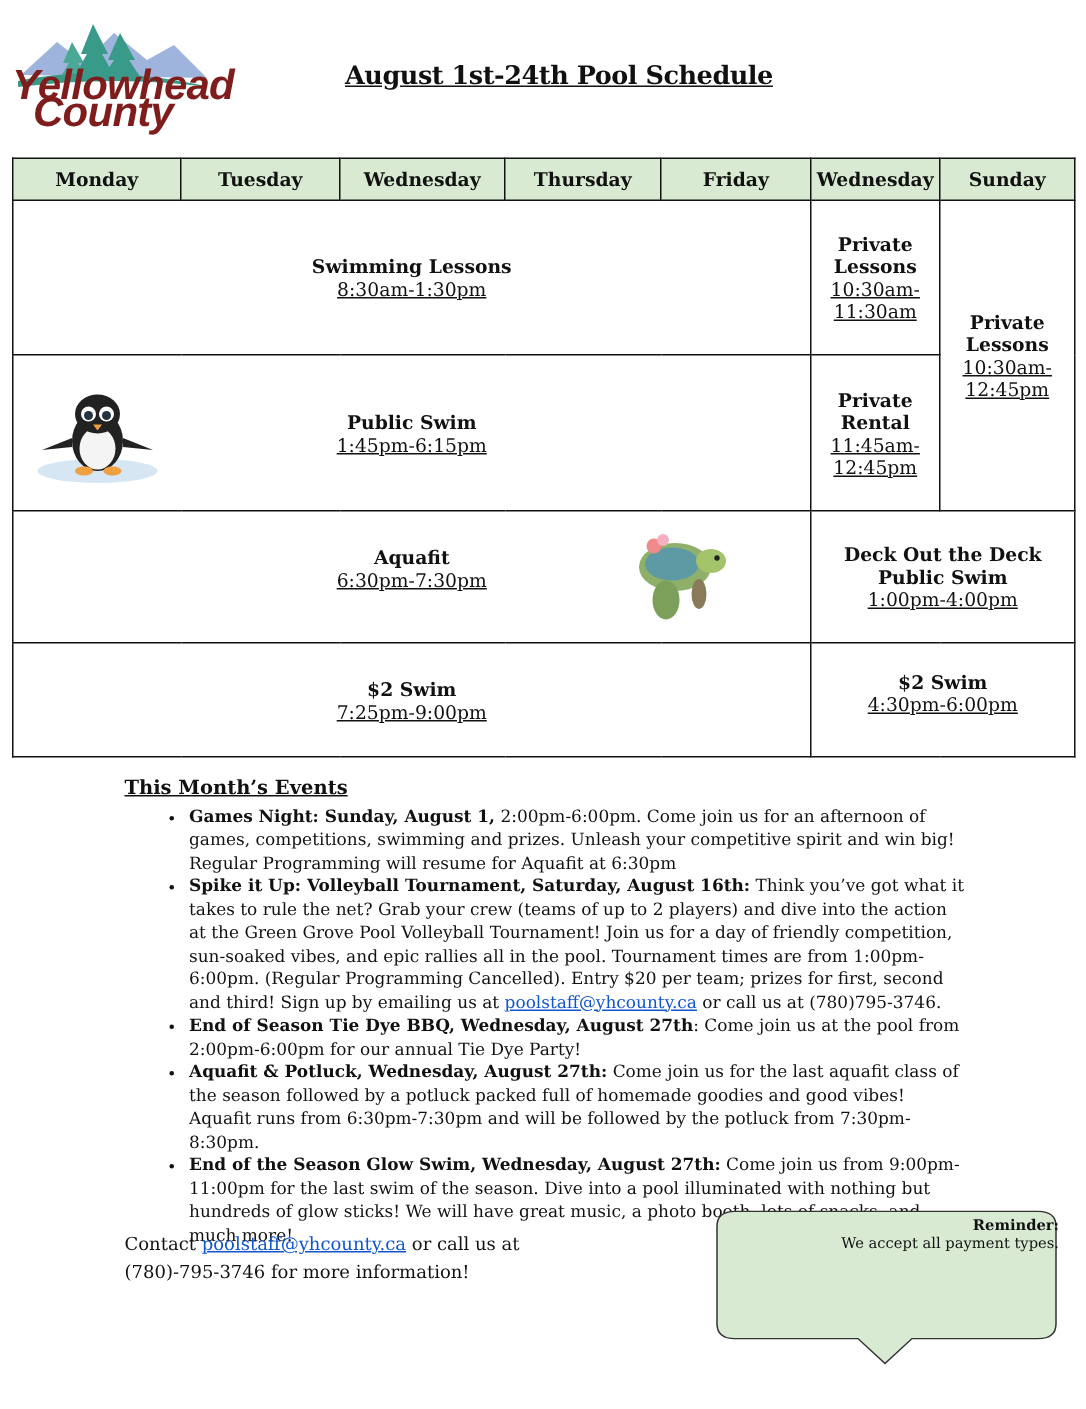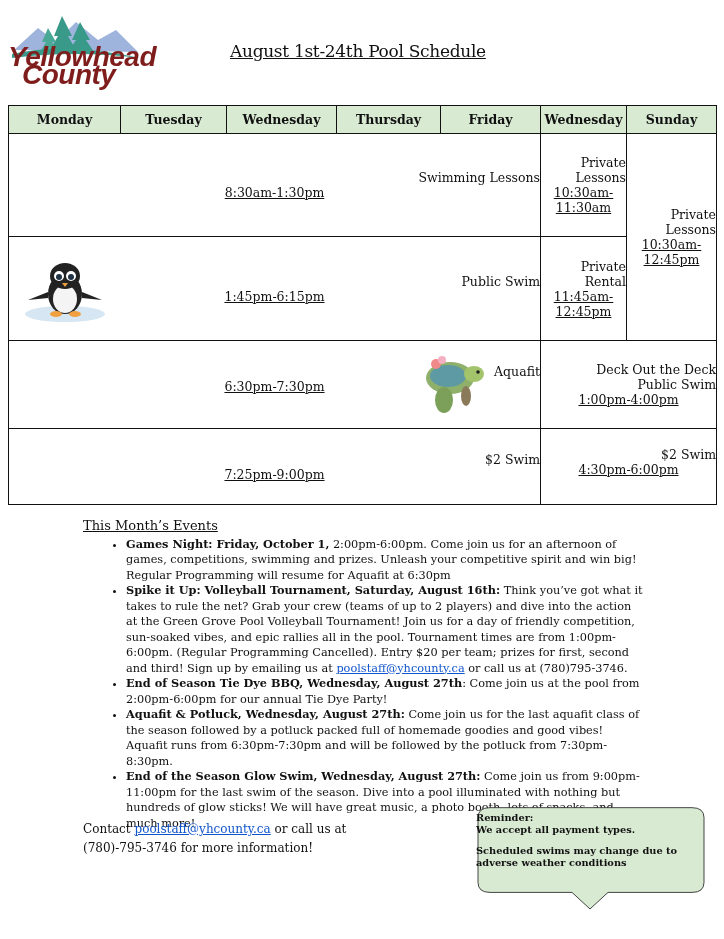--- a/index.html
+++ b/index.html
@@ -2,39 +2,39 @@
 <html><head>
 <meta charset="utf-8">
 <style>
   html, body { margin:0; padding:0; background:#ffffff; }
   body { width:724px; height:939px; position:relative; overflow:hidden;
          font-family:"DejaVu Serif", "Liberation Serif", serif; color:#111; }
   .logo { position:absolute; left:6px; top:8px; width:138px; height:88px; }
   .logo-text { position:absolute; left:8px; top:48px; font-family:Liberation Sans, sans-serif;
                font-style:italic; font-weight:bold; color:#7f1d1d; line-height:18px; font-size:28px; letter-spacing:-0.5px; }
   .logo-text .l2 { padding-left:14px; }
-  .title { position:absolute; left:230px; top:41px; font-size:17px; font-weight:normal;
+  .title { position:absolute; left:230px; top:41px; font-size:17px; font-weight:bold;
            text-decoration:underline; letter-spacing:-0.3px;text-align:right; }
   table.sched { position:absolute; left:8px; top:105px; width:708px; border-collapse:collapse;
                 table-layout:fixed; font-size:12.5px; }
   table.sched td, table.sched th { border:1.3px solid #111; text-align:center; vertical-align:middle; padding:0; line-height:15px; }
   table.sched th { background:#d9ead3; font-weight:bold; height:27px; font-size:12.5px;margin-top:24px; }
-  .b { font-weight:normal; display:block;text-align:right; }
+  .b { font-weight:bold; display:block; }
   .t { display:block;text-decoration:underline; }
   .penguin { position:absolute; left:20px; top:254px; width:90px; height:70px; }
   .turtle { position:absolute; left:420px; top:348px; width:68px; height:70px; }
   .events { position:absolute; left:83px; top:518px; width:560px; font-size:11.3px; line-height:15.5px; }
-  .events h3 { margin:0 0 3px 0; font-size:13px; font-weight:normal; text-decoration:underline; }
+  .events h3 { margin:0 0 3px 0; font-size:13px; font-weight:bold; text-decoration:underline; }
   .events ul { margin:0; padding-left:43px; }
   .events li { margin:0; }
   .events a { color:#1155cc; text-decoration:underline; }
   .contact { position:absolute; left:83px; top:820px; font-size:12px; line-height:19px; width:300px; }
   .contact a { color:#1155cc; text-decoration:underline; }
   .bubble { position:absolute; left:476px; top:806px; width:230px; height:108px; }
-  .bubble-text { position:absolute; left:476px; top:812px; width:230px; text-align:left; font-size:9.8px; line-height:11.5px;font-weight:bold; }
+  .bubble-text { position:absolute; left:476px; top:812px; width:230px; text-align:right; font-size:9.8px; line-height:11.5px; }
   .bubble-text p { margin:0 0 10px 0; }
 </style>
 </head>
 <body>
 
 <svg class="logo" viewBox="0 0 138 88">
   <polygon points="8,42 32,20 50,34 70,14 92,32 110,22 132,44" fill="#9fb4dc"></polygon>
   <polygon points="56,8 48,28 52,28 44,42 70,42 62,28 66,28" fill="#3a9a8a"></polygon>
   <polygon points="74,14 66,32 70,32 62,44 88,44 80,32 84,32" fill="#3a9a8a"></polygon>
   <polygon points="42,20 36,34 40,34 34,44 52,44 46,34 50,34" fill="#4aa896"></polygon>
@@ -146,32 +146,31 @@
   <circle cx="58" cy="24" r="1.8" fill="#222"></circle>
   <ellipse cx="24" cy="52" rx="9" ry="13" fill="#7ca05a"></ellipse>
   <ellipse cx="46" cy="48" rx="5" ry="10" fill="#8a7a5a"></ellipse>
   <circle cx="16" cy="16" r="5" fill="#f08a8a"></circle>
   <circle cx="22" cy="12" r="4" fill="#f4b0c0"></circle>
 </svg>
 
 <div class="events">
   <h3>This Month’s Events</h3>
   <ul>
-    <li><b>Games Night: Friday, October 1,</b><span> 2:00pm-6:00pm.  Come join us for an afternoon of games, competitions, swimming and prizes. Unleash your competitive spirit and win big! Regular Programming will resume for Aquafit at 6:30pm</span></li>
+    <li><b>Games Night: Sunday, August 1,</b><span> 2:00pm-6:00pm.  Come join us for an afternoon of games, competitions, swimming and prizes. Unleash your competitive spirit and win big! Regular Programming will resume for Aquafit at 6:30pm</span></li>
     <li><b>Spike it Up: Volleyball Tournament, Saturday, August 16th:</b><span> Think you’ve got what it takes to rule the net? Grab your crew (teams of up to 2 players) and dive into the action at the Green Grove Pool Volleyball Tournament! Join us for a day of friendly competition, sun-soaked vibes, and epic rallies all in the pool. Tournament times are from 1:00pm-6:00pm. (Regular Programming Cancelled). Entry $20 per team; prizes for first, second and third! Sign up by emailing us at </span><a>poolstaff@yhcounty.ca</a><span> or call us at (780)795-3746.</span></li>
     <li><b>End of Season Tie Dye BBQ, Wednesday, August 27th</b><span>: Come join us at the pool from 2:00pm-6:00pm for our annual Tie Dye Party!</span></li>
     <li><b>Aquafit &amp; Potluck, Wednesday, August 27th:</b><span> Come join us for the last aquafit class of the season followed by a potluck packed full of homemade goodies and good vibes! Aquafit runs from 6:30pm-7:30pm and will be followed by the potluck from 7:30pm-8:30pm.</span></li>
     <li><b>End of the Season Glow Swim, Wednesday, August 27th:</b><span> Come join us from 9:00pm-11:00pm for the last swim of the season. Dive into a pool illuminated with nothing but hundreds of glow sticks! We will have great music, a photo booth, lots of snacks, and much more!</span></li>
   </ul>
 </div>
 
 <div class="contact">
   <span>Contact </span><a>poolstaff@yhcounty.ca</a><span> or call us at (780)-795-3746 for more information!</span>
 </div>
 
 <svg class="bubble" viewBox="0 0 230 130" preserveAspectRatio="none">
   <path d="M14,2 L216,2 Q228,2 228,14 L228,92 Q228,104 216,104 L132,104 L114,124 L96,104 L14,104 Q2,104 2,92 L2,14 Q2,2 14,2 Z" fill="#d9ead3" stroke="#333" stroke-width="1"></path>
 </svg>
 <div class="bubble-text">
   <p style="margin:0"><b>Reminder:</b></p>
   <p>We accept all payment types.</p>
-  <p>Scheduled swims may change due to adverse weather conditions</p>
 </div>
 
 </body></html>

